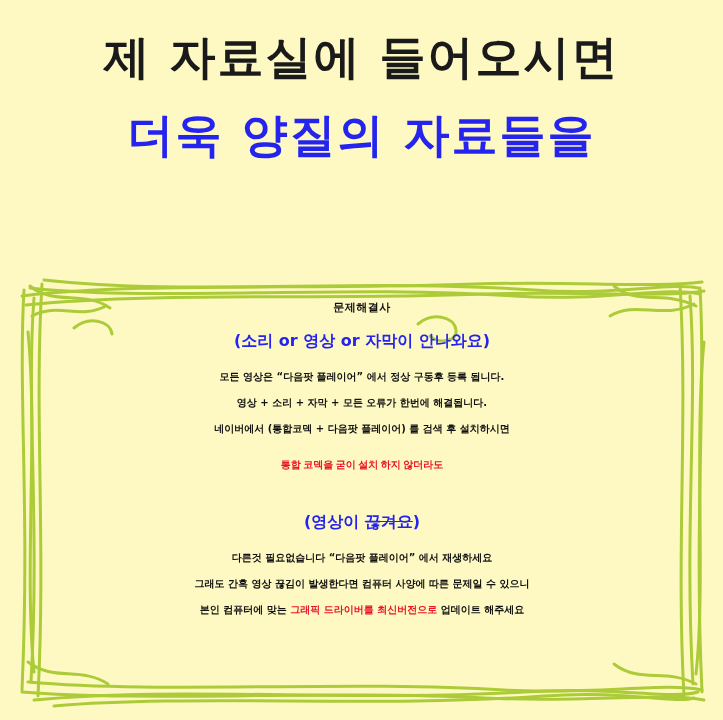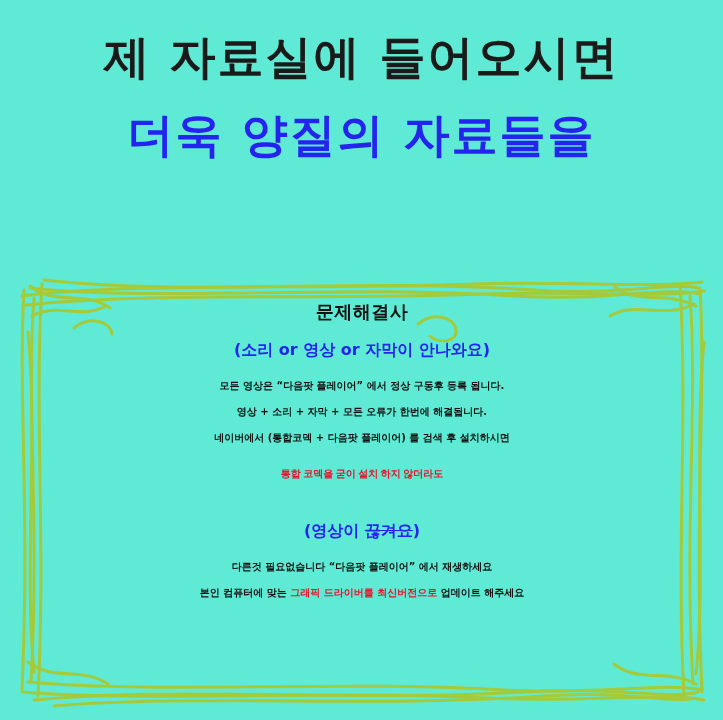--- a/index.html
+++ b/index.html
@@ -10,21 +10,21 @@
     width: 723px;
     height: 720px;
     background: #ffffff;
     font-family: "DejaVu Sans", sans-serif;
     overflow: hidden;
   }
   .page {
     position: relative;
     width: 723px;
     height: 720px;
-    background: #5eead4;
+    background: #fef9c3;
   }
 
   
   .headline {
     position: absolute;
     top: 18px;
     left: 0;
     width: 723px;
     text-align: center;
   }
@@ -58,21 +58,21 @@
   
   .note {
     position: absolute;
     left: 52px;
     top: 300px;
     width: 620px;
     text-align: center;
     color: #111111;
   }
   .note-title {
-    font-size: 18px;
+    font-size: 11px;
     font-weight: 700;
     color: #111111;
     margin-bottom: 16px;
     letter-spacing: 0.5px;
   }
   .sec-head {
     font-size: 16px;
     font-weight: 700;
     color: #2424ee;
     margin-bottom: 12px;
@@ -157,18 +157,19 @@
 
     <div class="ln red">통합 코덱을 굳이 설치 하지 않더라도</div>
 
     <div class="gap-big"></div>
 
     <div class="sec-head">
       <span>(영상이 </span><span class="strike">끊겨요</span><span>)</span>
     </div>
 
     <div class="ln">다른것 필요없습니다  “다음팟 플레이어” 에서 재생하세요</div>
+    <div class="ln">그래도 간혹 영상 끊김이 발생한다면 컴퓨터 사양에 따른 문제일 수 있으니</div>
     <div class="ln">
       <span>본인 컴퓨터에 맞는 </span><span class="red">그래픽 드라이버를 최신버전</span><span class="red">으로 </span><span>업데이트 해주세요</span>
     </div>
   </div>
 
 </div>
 
 </body></html>

